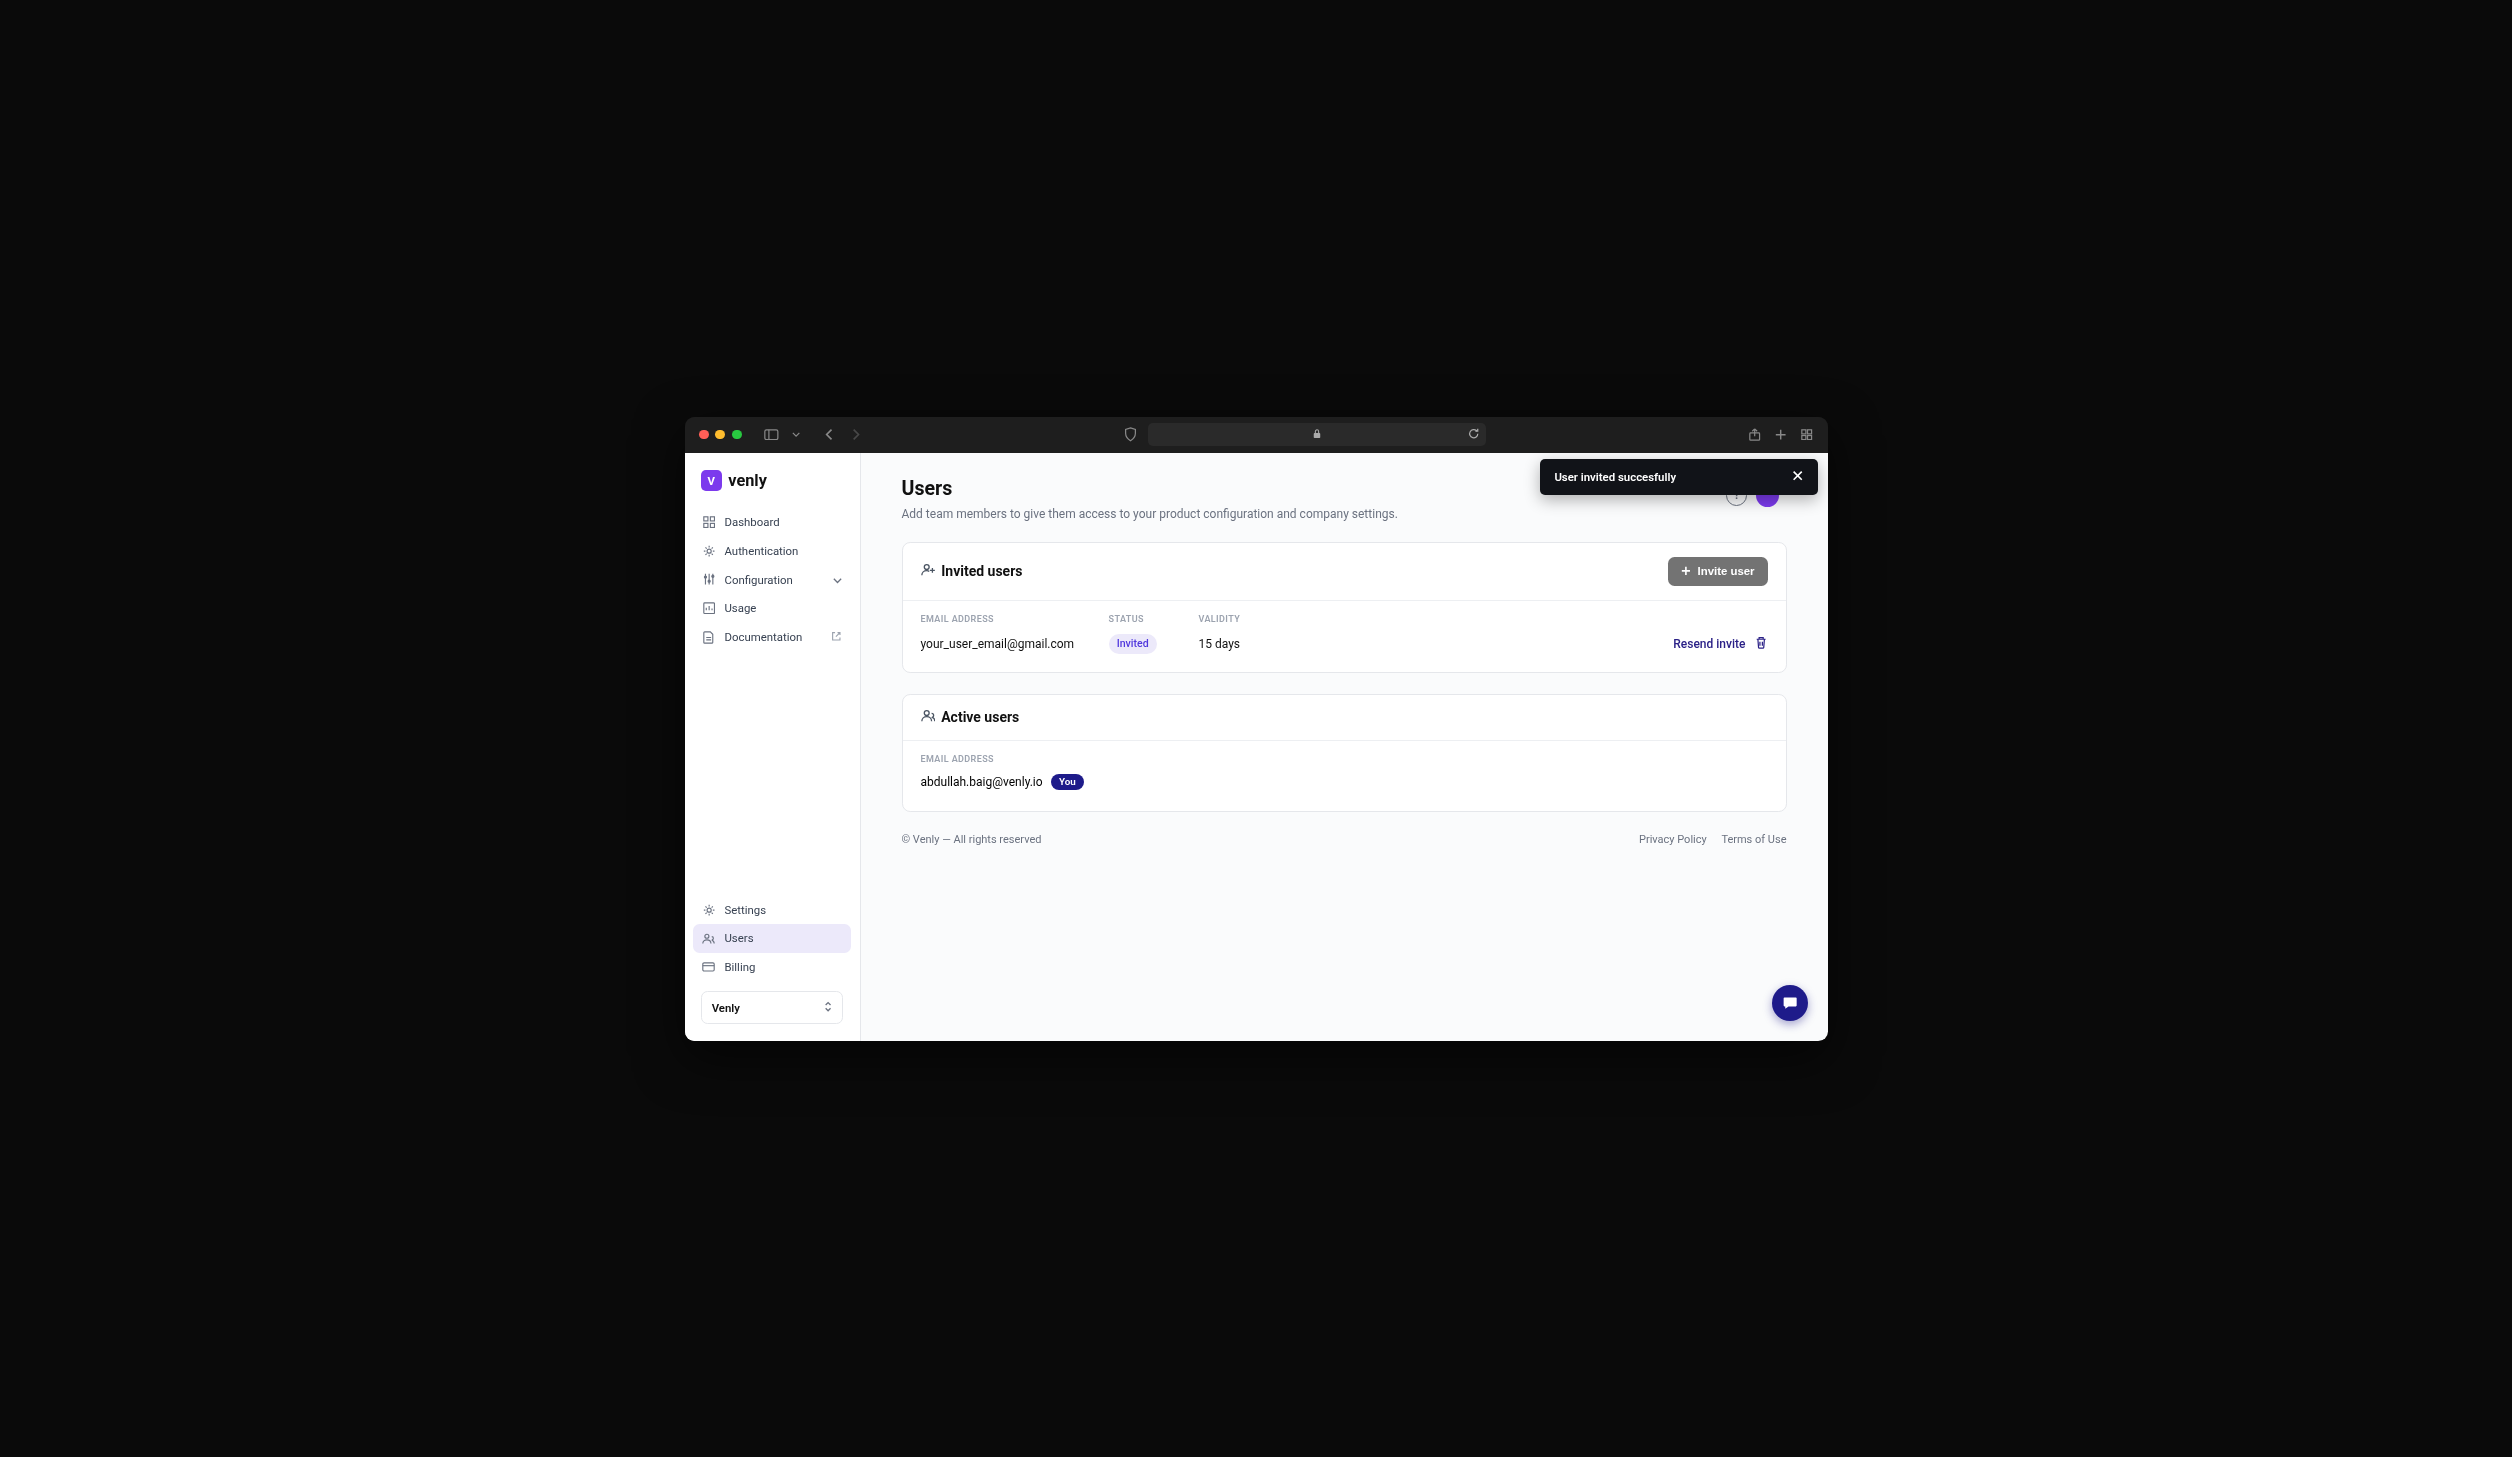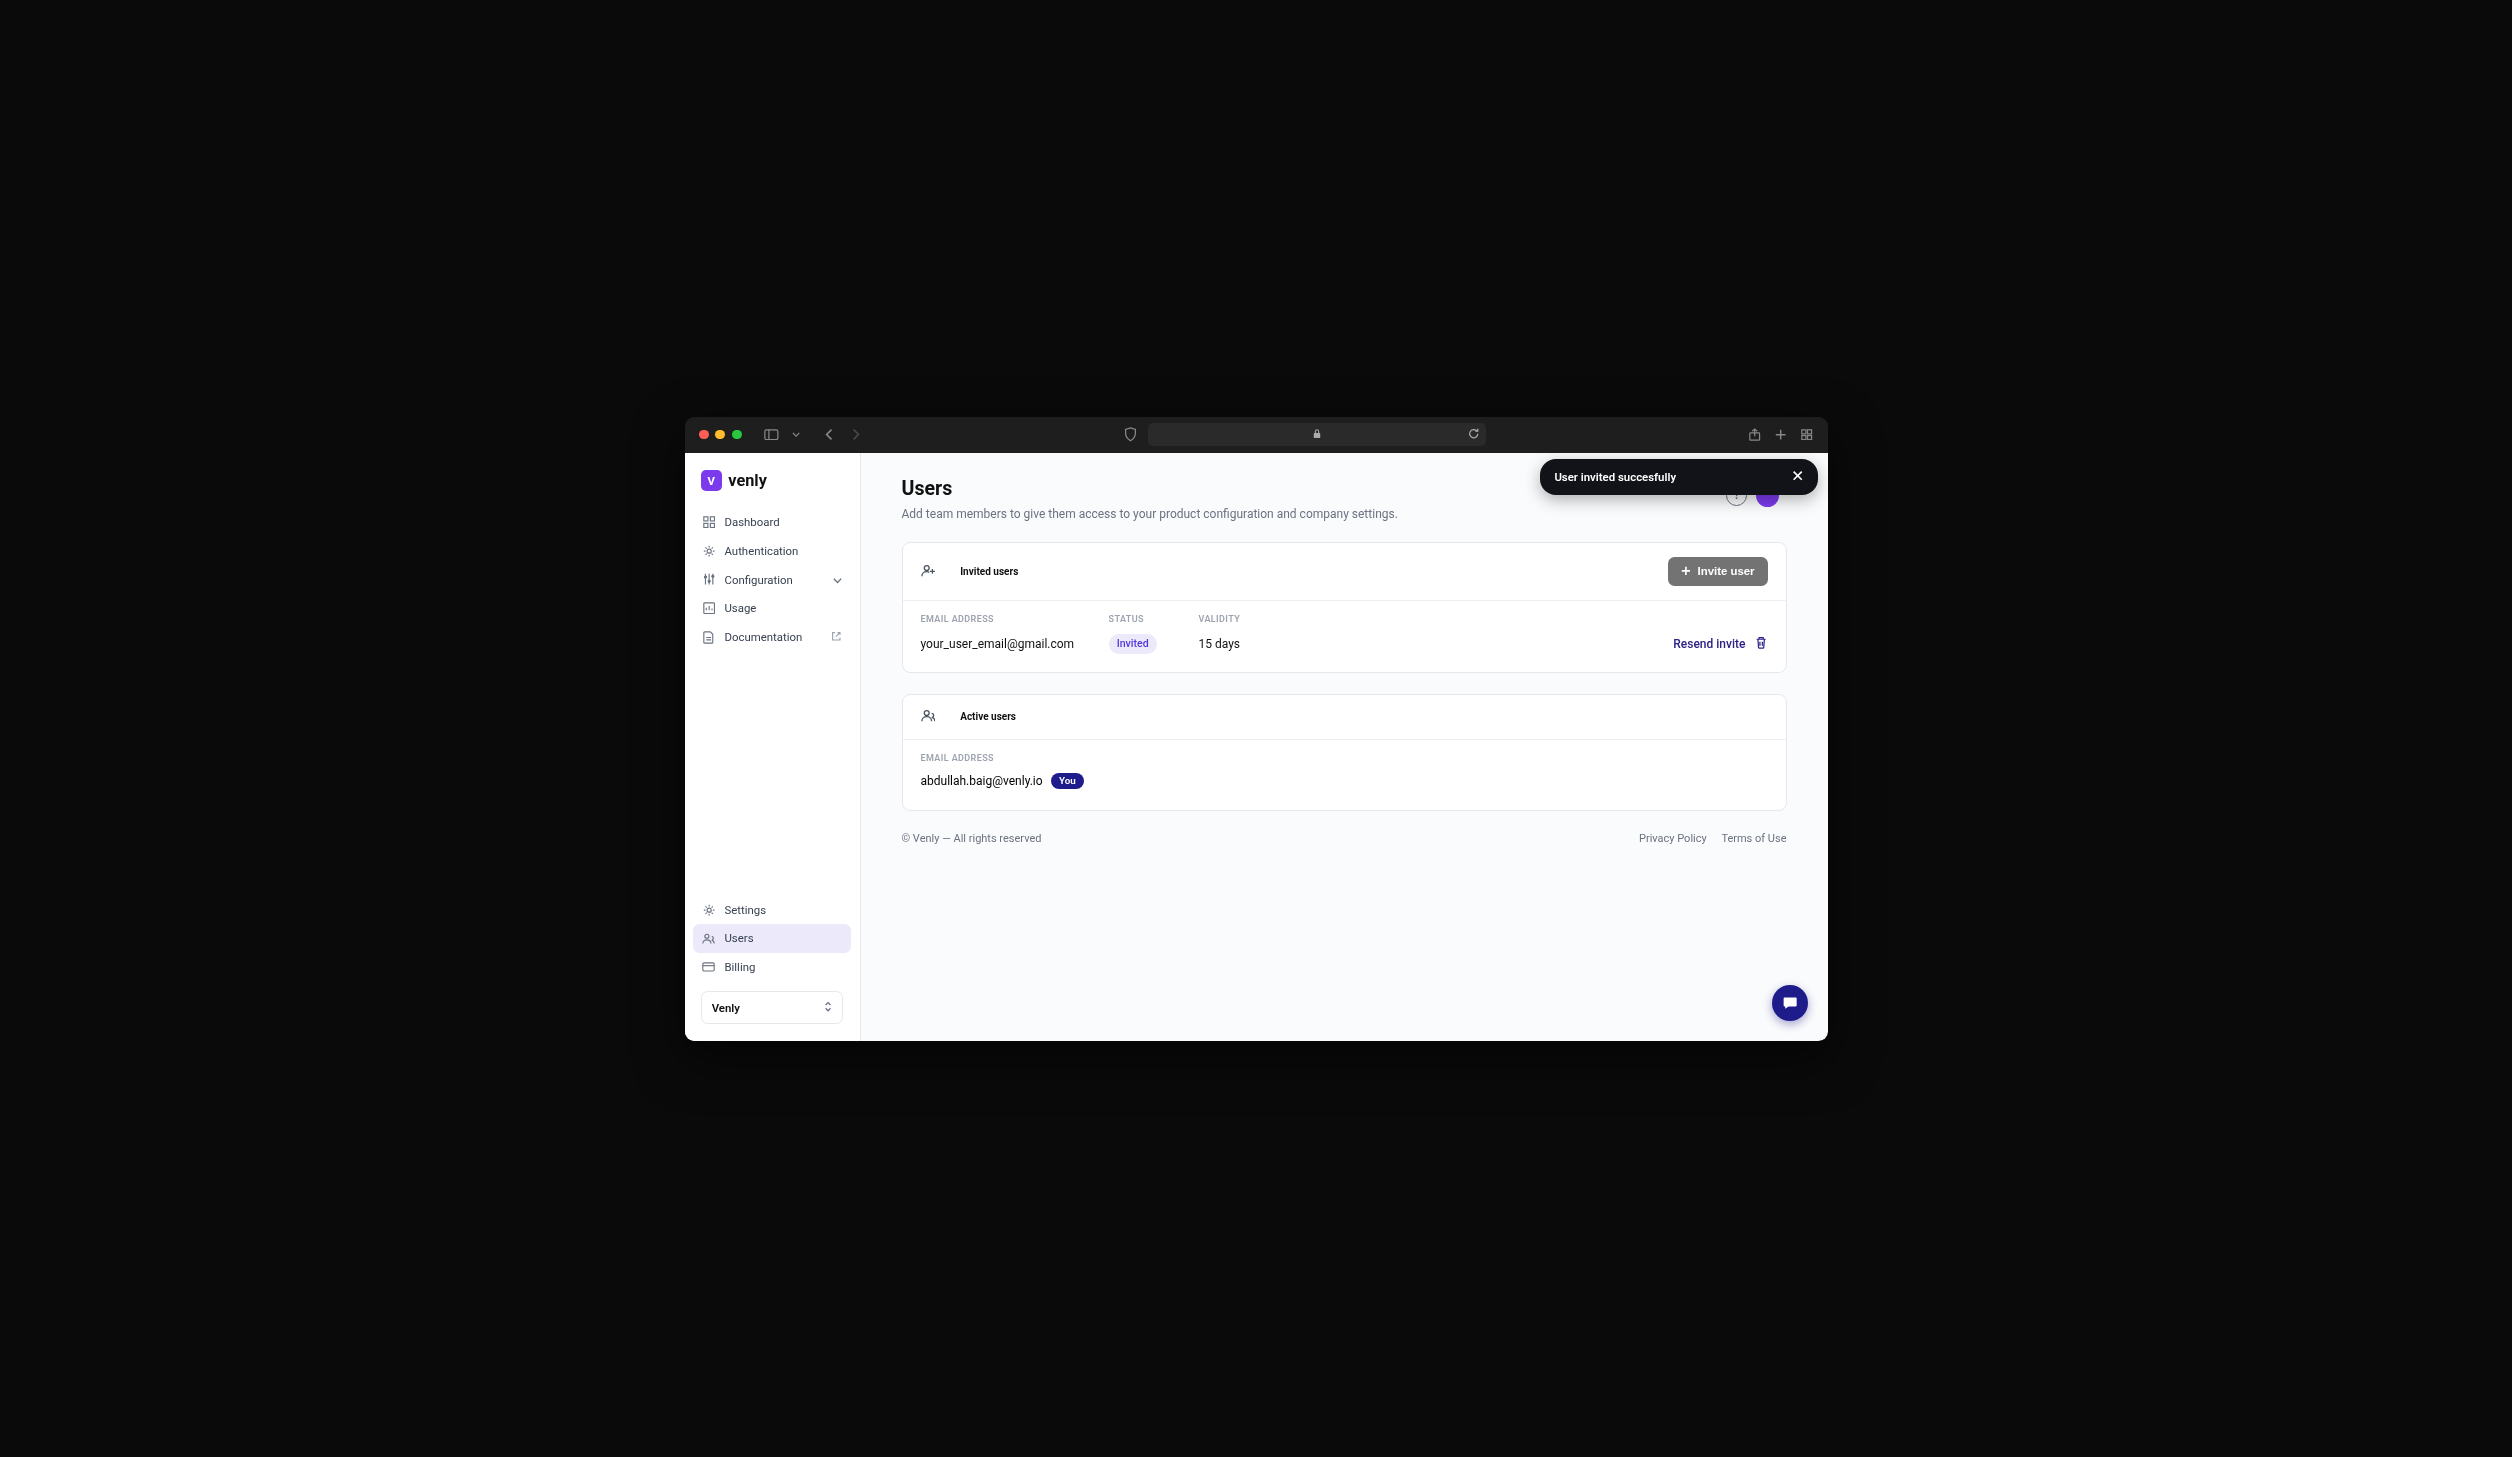--- a/index.html
+++ b/index.html
@@ -131,21 +131,21 @@
       border-radius: 8.2px;
       margin-bottom: 21px;
     }
     .card-header {
       display: flex;
       align-items: center;
       justify-content: space-between;
       padding: 14.7px 18px;
       border-bottom: 0.8px solid #edeff2;
     }
-    .card-title { display: flex; align-items: center; gap: 25px; font-weight: 700; font-size: 10px; color: #111;}
+    .card-title { display: flex; align-items: center; gap: 6px; font-weight: 700; font-size: 14px; color: #111;}
     .card-title .icon { color: #4b5563; }
     .btn-primary {
       background: #737373;
       color: #fff;
       border: none;
       padding: 8.2px 13px;
       border-radius: 6.5px;
       font-size: 11.4px;
       font-weight: 600;
       display: flex; align-items: center; gap: 6.5px;
@@ -203,21 +203,21 @@
     }
     .footer .links { display: flex; gap: 14.7px; margin-left: 30px; }
 
     .toast {
       position: absolute;
       top: 6.5px;
       right: 9.8px;
       background: #111318;
       color: #fff;
       padding: 10.6px 14.7px;
-      border-radius: 16px;
+      border-radius: 5px;
       display: flex;
       align-items: center;
       gap: 49px;
       font-size: 11.4px;
       font-weight: 600;
       box-shadow: 0 4.9px 16.3px rgba(0,0,0,0.3);
       z-index: 50;
       min-width: 278px;
       justify-content: space-between;
     }

